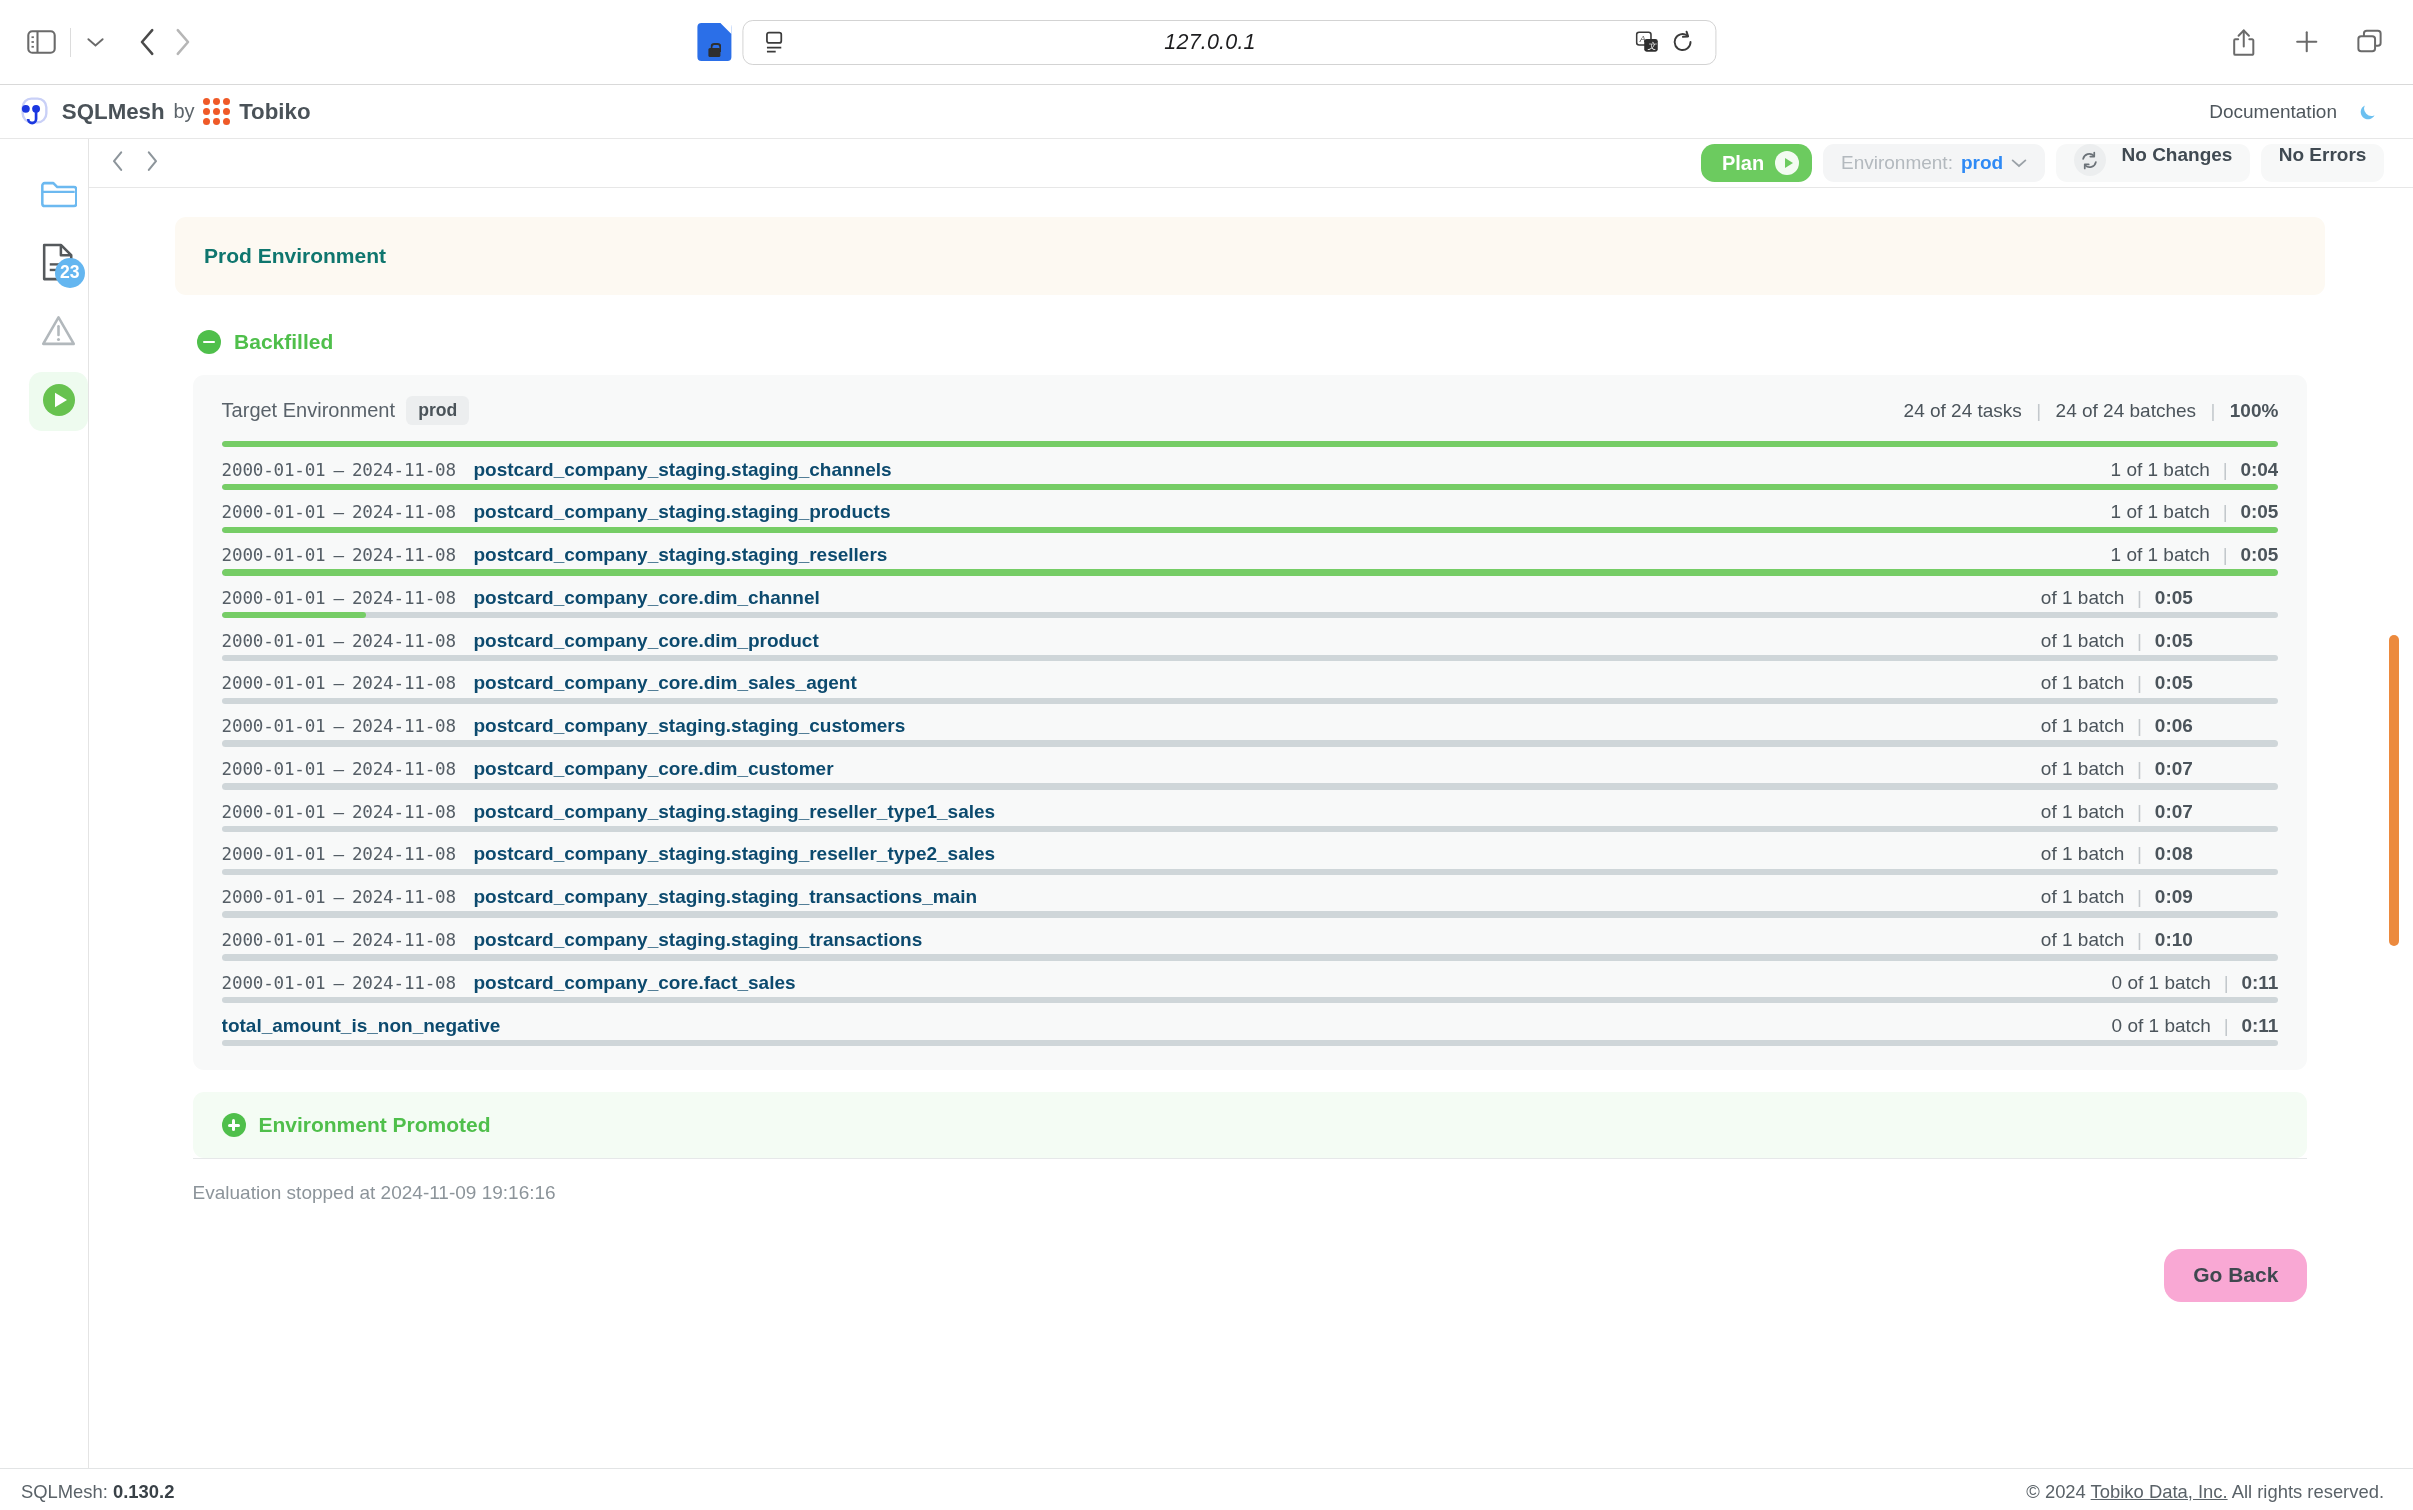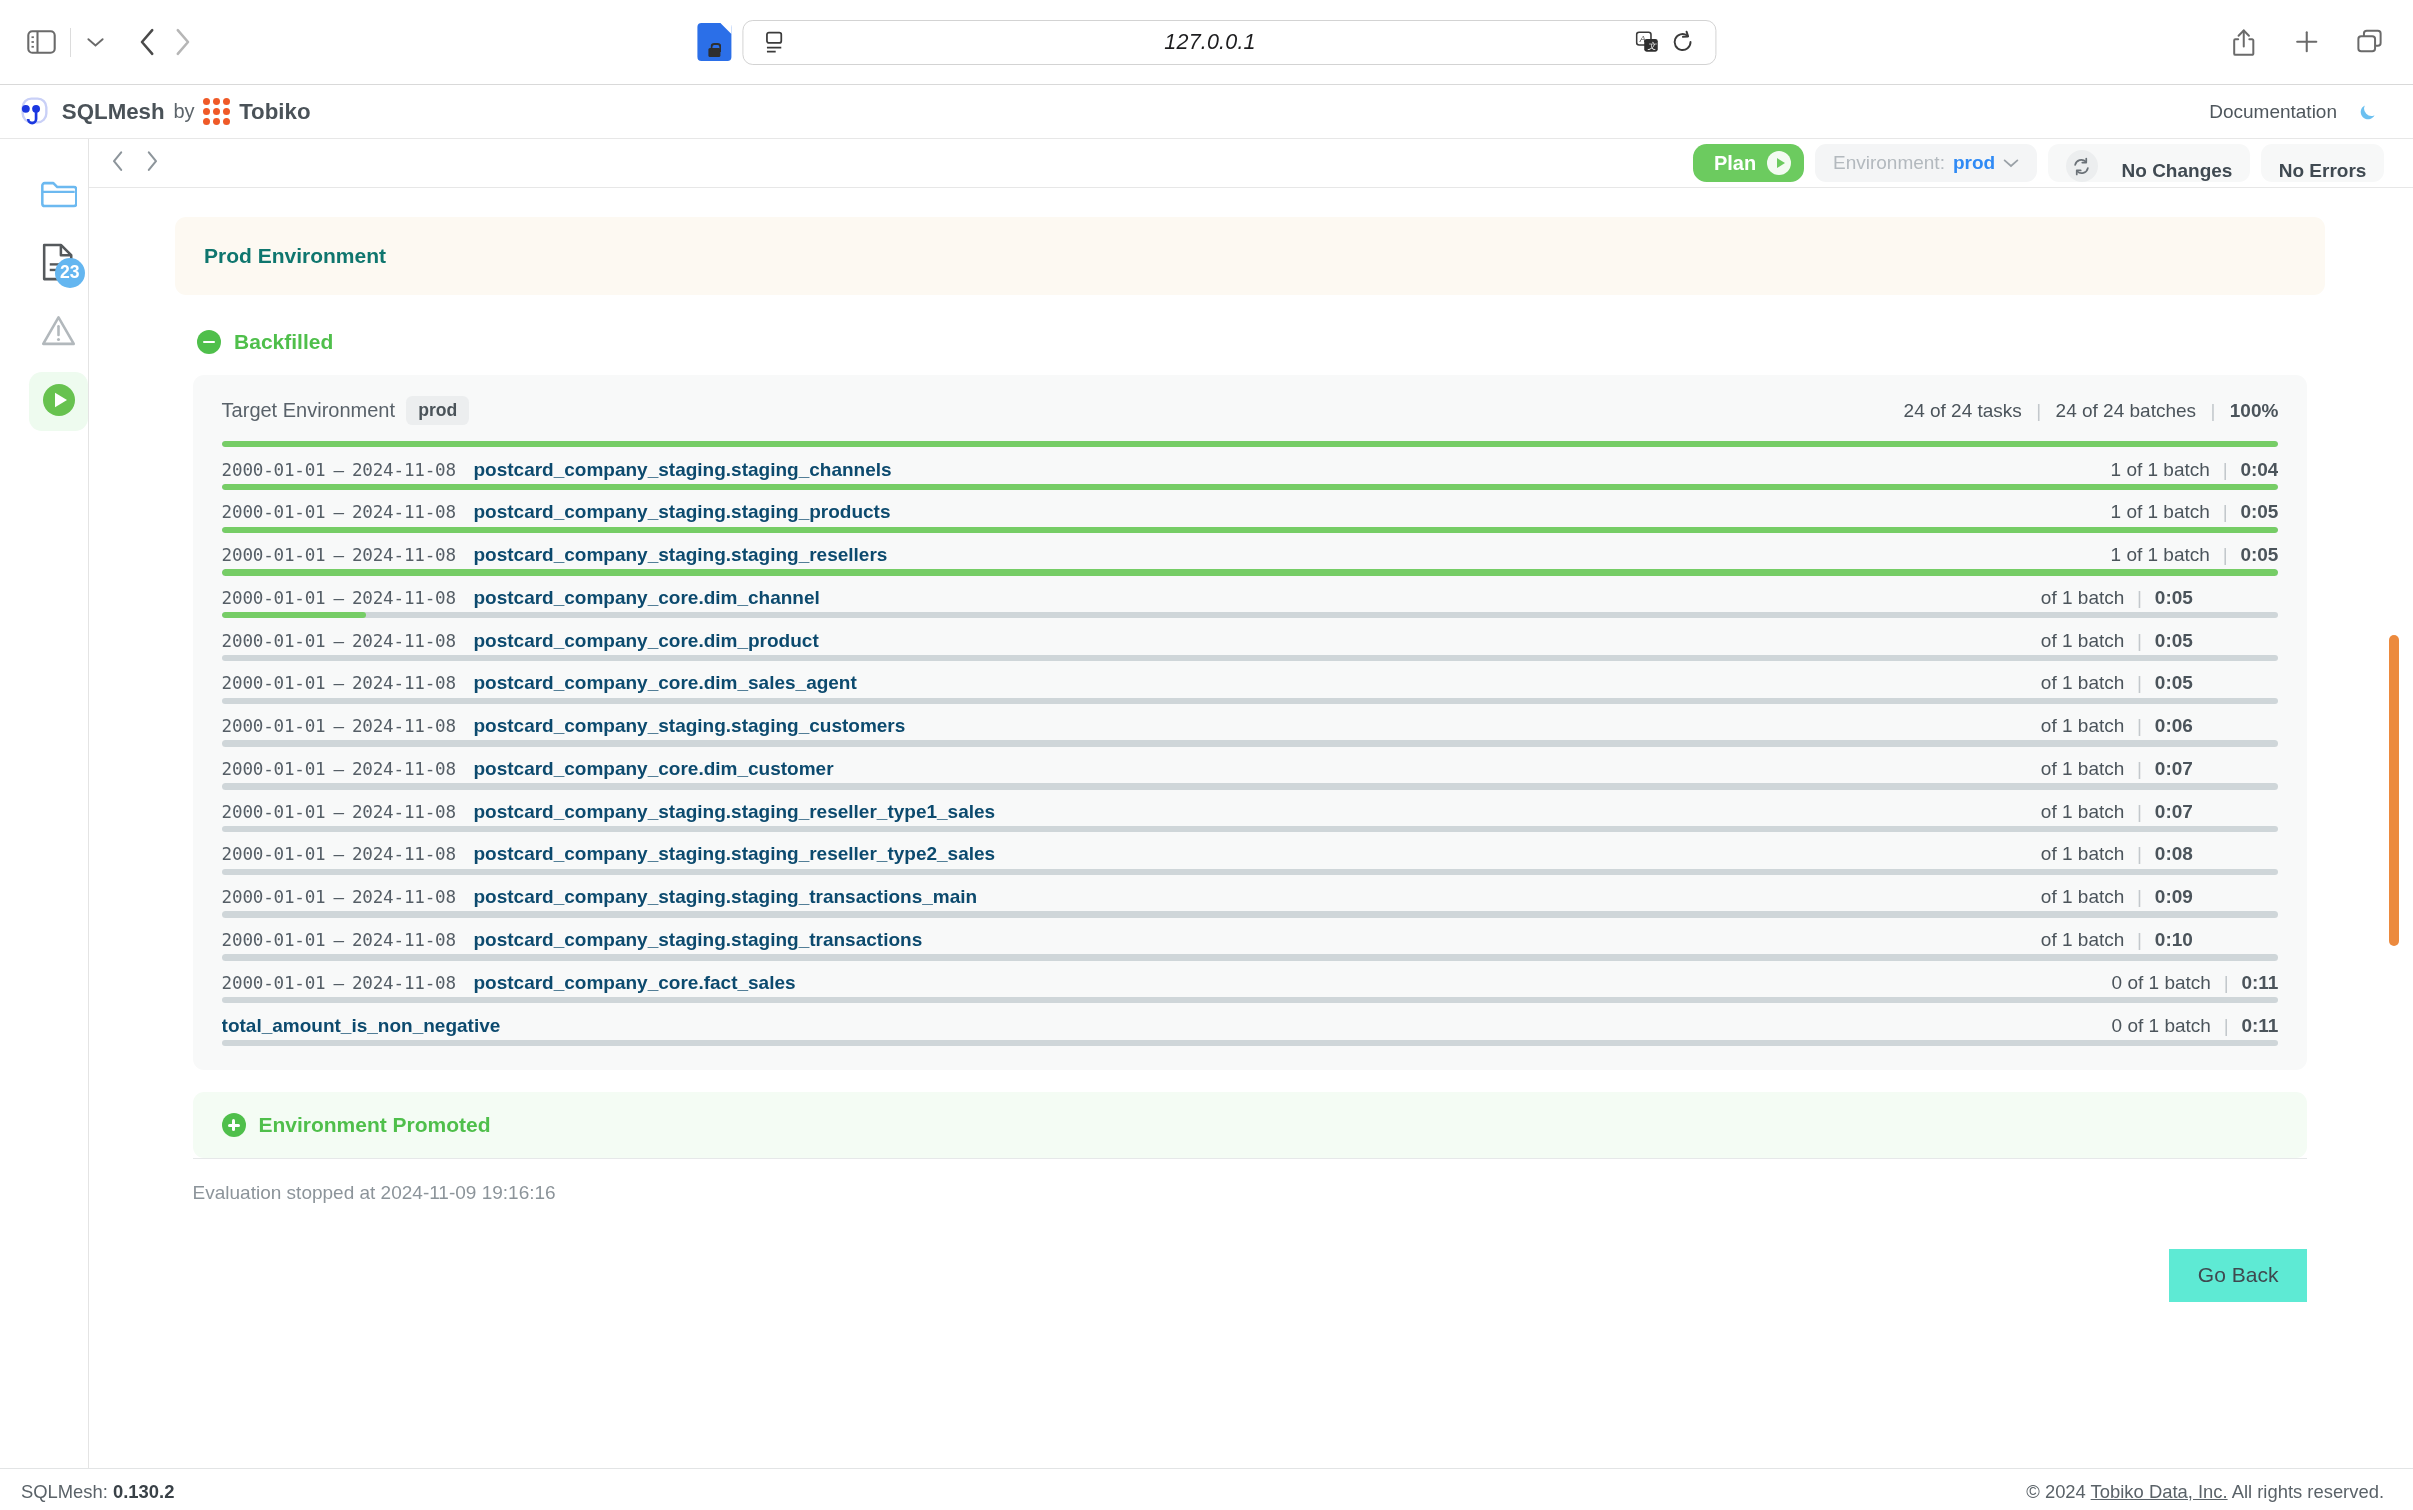--- a/index.html
+++ b/index.html
@@ -155,21 +155,21 @@
     height: 38px; padding: 0 17.6px;
     display: flex; align-items: center; gap: 8px;
     font-size: 19px; cursor: pointer;
   }
   .env-label { color: #b3b9be; }
   .env-value { color: #2f8af5; font-weight: 700; }
   .chev { color: #9aa1a7; font-size: 16px; }
   .status-pill {
     background: #f7f8f8; border-radius: 11.2px;
     height: 38px; padding: 0 17.6px;
-    display: flex; align-items: flex-end; gap: 24px;
+    display: flex; align-items: flex-start; gap: 16px;
     font-size: 19px; font-weight: 600; color: #404a52;
     cursor: pointer;
   }
   .refresh-chip {
     width: 32px; height: 32px; border-radius: 50%;
     background: #eceeef; flex: none;
     display: flex; align-items: center; justify-content: center;
     color: #6b7278;
   }
 
@@ -263,23 +263,23 @@
     padding: 21px 29px;
     display: flex; align-items: center; gap: 12.8px;
   }
   .promoted .section-title { color: #4fbf4b; }
 
   .eval-wrap { margin: 0 17.6px; border-top: 0.8px solid #e6e8e9; padding-top: 22.3px; }
   .eval-text { font-size: 19px; color: #8c949a; }
 
   .goback-wrap { display: flex; justify-content: flex-end; margin: 45px 17.6px 0 17.6px; }
   .goback {
-    background: #5eead4; border: none; border-radius: 0;
+    background: #f9a8d4; border: none; border-radius: 17px;
     height: 53px; padding: 0 29px;
-    font-size: 21px; font-weight: 400; color: #3f484f;
+    font-size: 21px; font-weight: 700; color: #3f484f;
     font-family: inherit; cursor: pointer;
   }
 
   .vscroll {
     position: absolute; right: 14.4px; top: 447px;
     width: 9.6px; height: 311px; border-radius: 5.6px;
     background: #ec8a3e;
   }
 
   

